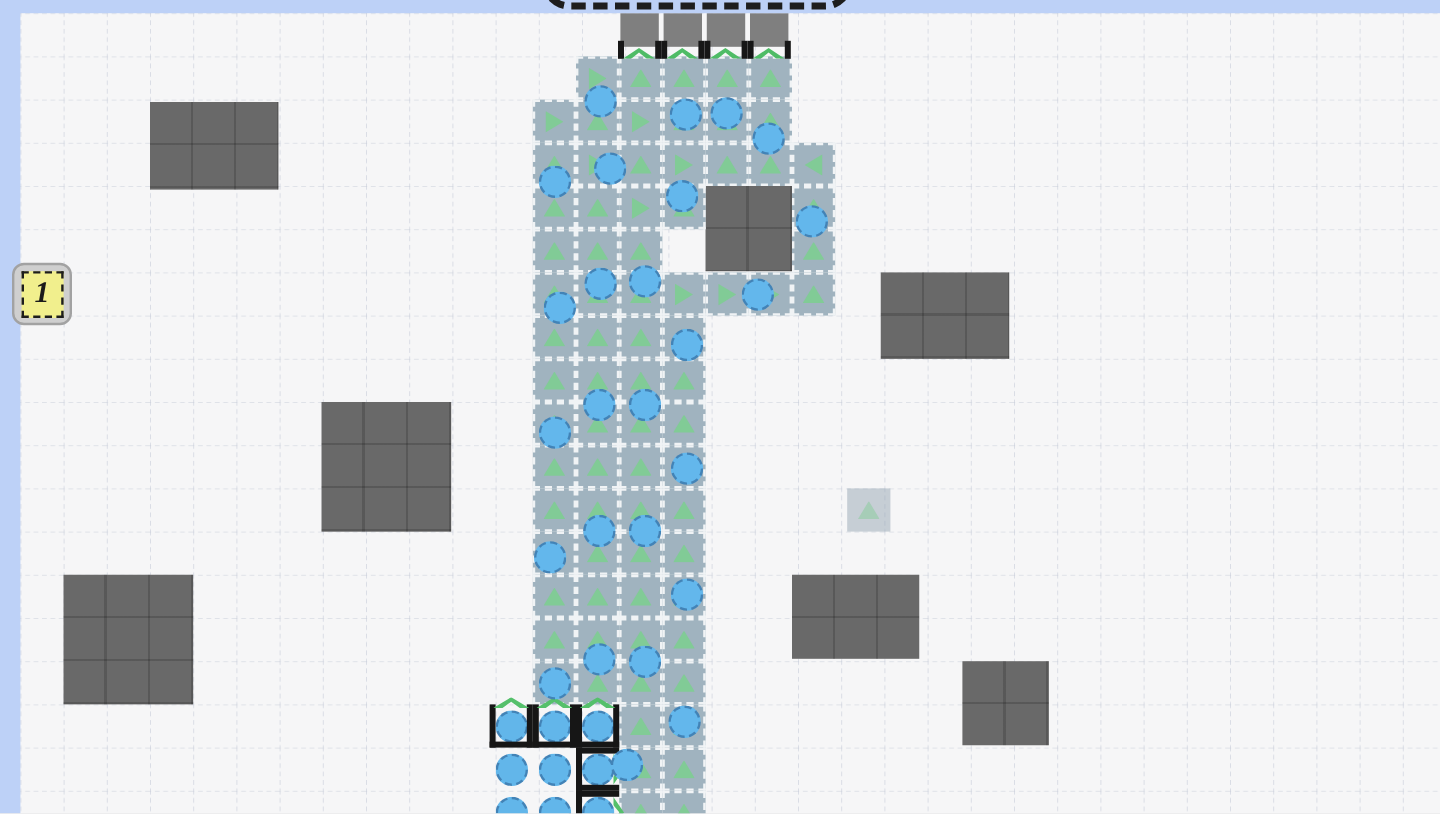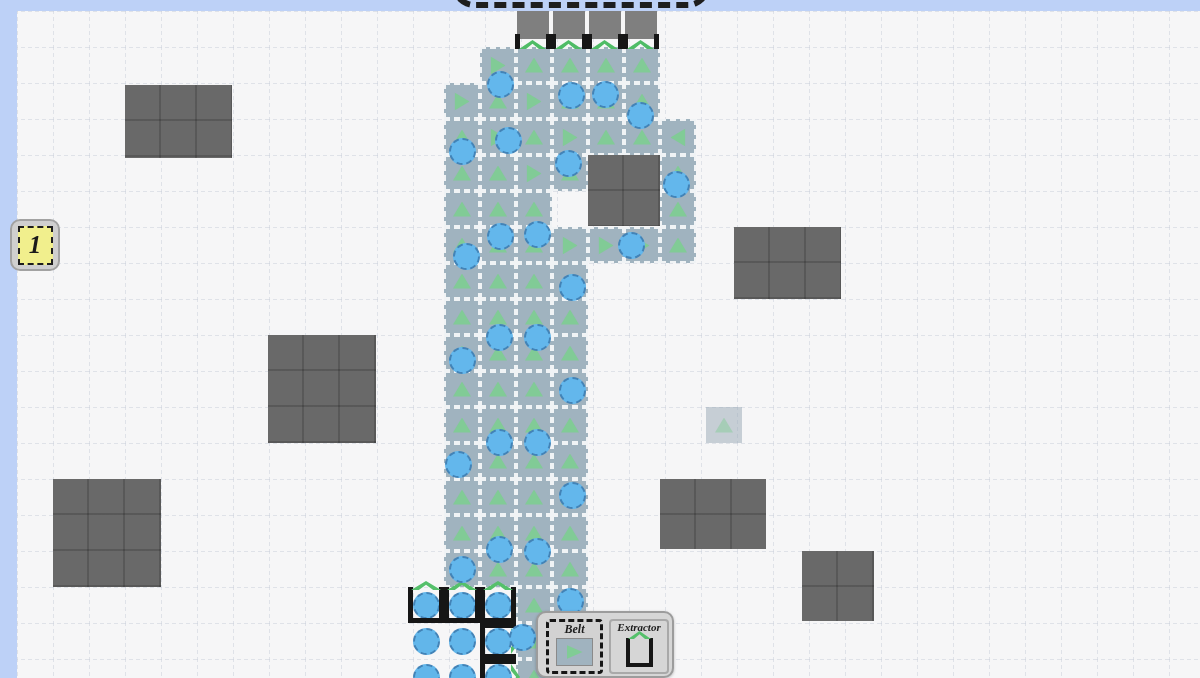--- a/index.html
+++ b/index.html
@@ -415,28 +415,14 @@
 
   <div id="edge-left" class="edge"></div>
   <div id="edge-top" class="edge"></div>
 
   <div id="hub-outline"></div>
 
   <div id="level-badge">
     <div id="level-badge-inner">1</div>
   </div>
 
-  <div id="toolbar">
-    <div class="slot" id="slot-belt">
-      <div class="slot-label">Belt</div>
-      <div id="belt-icon">
-          <div class="tri"></div>
-        </div>
-    </div>
-    <div class="slot" id="slot-extractor">
-      <div class="slot-label">Extractor</div>
-      <div id="extractor-icon">
-          <div class="chev chev-up"></div>
-        </div>
-    </div>
-  </div>
 
 </div>
 
 </body></html>

